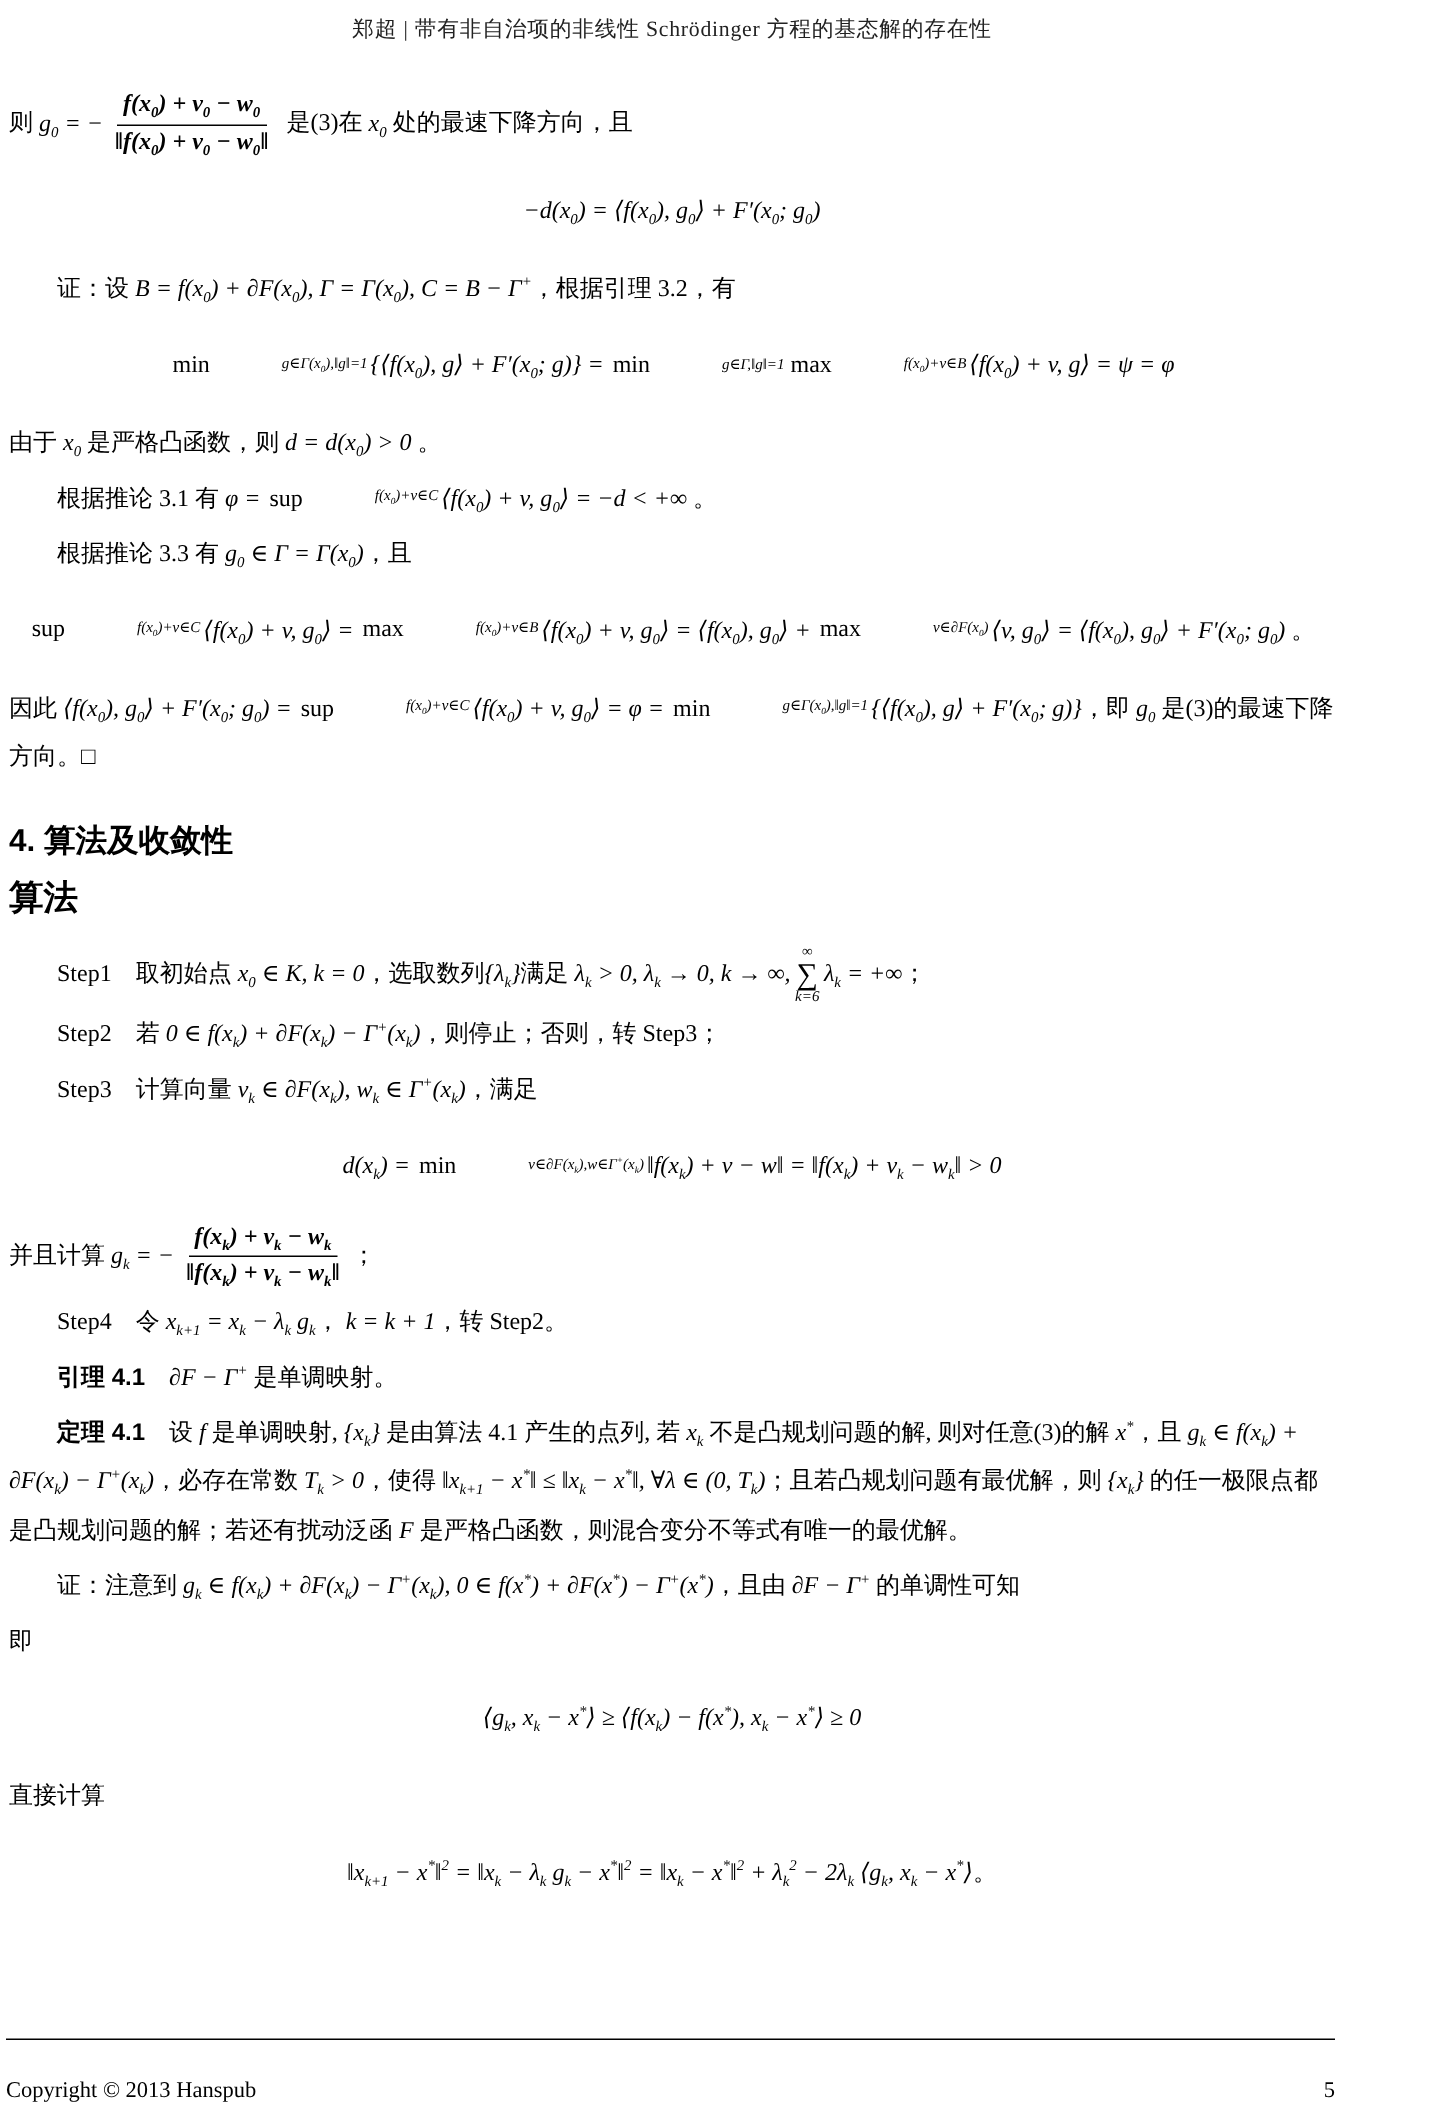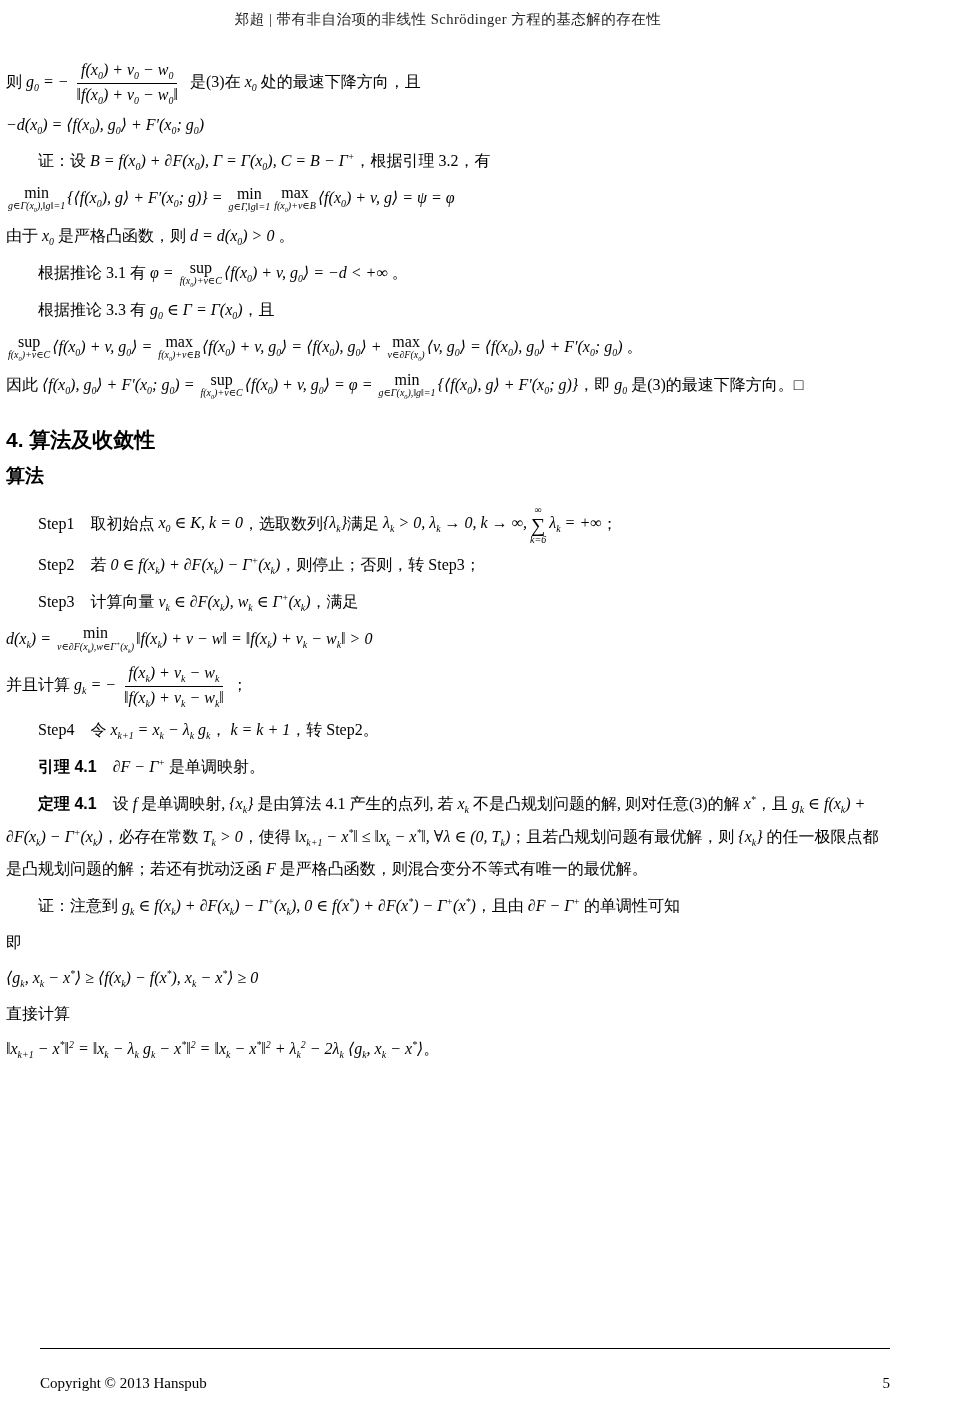--- a/index.html
+++ b/index.html
@@ -11,56 +11,56 @@
     overflow:hidden;box-sizing:border-box;
     padding:6px 6px 0 6px;
   }
   .header{
     text-align:center;font-size:14.5px;color:#222;
     padding:4px 0 26px 0;letter-spacing:0.5px;
   }
   .block{font-size:16px;}
   .para{line-height:2.05;margin:4px 0;text-align:left;}
   .indent{text-indent:32px;}
-  .display{margin:7px 0;line-height:1.4;}
+  .display{text-align:center;margin:23px 0;line-height:1.4;}
   .math{font-style:italic;}
   sub,sup{font-size:0.62em;font-style:inherit;}
   .lim{
-    display:inline-flex;flex-direction:column;align-items:center;
-    vertical-align:middle;line-height:1.05;text-indent:0;margin:0 2px;
+    display:inline-flex;flex-direction:row;align-items:center;
+    vertical-align:middle;line-height:1.05;text-indent:0;margin:0 2px;gap:48px;
   }
   .lim .lmain{font-style:normal;}
   .lim .lunder{font-size:10px;font-style:italic;margin-top:-1px;white-space:nowrap;}
   .sum{
     display:inline-flex;flex-direction:column;align-items:center;
     vertical-align:middle;line-height:1;text-indent:0;margin:0 3px;
   }
   .sum .stop{font-size:10px;font-style:normal;}
   .sum .smain{font-size:20px;font-style:normal;}
   .sum .sunder{font-size:10px;font-style:italic;}
   .frac{
     display:inline-flex;flex-direction:column;align-items:center;
-    vertical-align:middle;font-style:italic;text-indent:0;margin:0 4px;line-height:1.35;
+    vertical-align:middle;font-style:italic;text-indent:0;margin:0 4px;line-height:1.35;font-weight:bold;
   }
   .frac .num{border-bottom:1px solid #000;padding:0 4px;}
   .frac .den{padding:0 4px;}
   .h1{
     font-family:"Liberation Sans","DejaVu Sans",sans-serif;
     font-weight:bold;font-size:21px;margin:24px 0 9px 0;
   }
   .h2{
     font-family:"Liberation Sans","DejaVu Sans",sans-serif;
-    font-weight:bold;font-size:19px;margin:0 0 16px 0;
+    font-weight:bold;font-size:23px;margin:0 0 16px 0;
   }
   .bold{font-family:"Liberation Sans","DejaVu Sans",sans-serif;font-weight:bold;}
   .footer{
     position:absolute;left:4px;right:6px;bottom:0;
     border-top:1px solid #000;
     display:flex;justify-content:space-between;align-items:flex-end;
-    font-size:15px;padding:26px 0 22px 0;margin-left:36px;
+    font-size:15px;padding:26px 0 11px 0;
   }
 </style>
 </head>
 <body>
 
 <div class="page">
   <div class="header">郑超 | 带有非自治项的非线性 Schrödinger 方程的基态解的存在性</div>
   <div>
       <div class="block para"><span class="txt">则 </span><span class="math">g<sub>0</sub> = −</span><span class="frac">
           <span class="num">f(x<sub>0</sub>) + v<sub>0</sub> − w<sub>0</sub></span>

